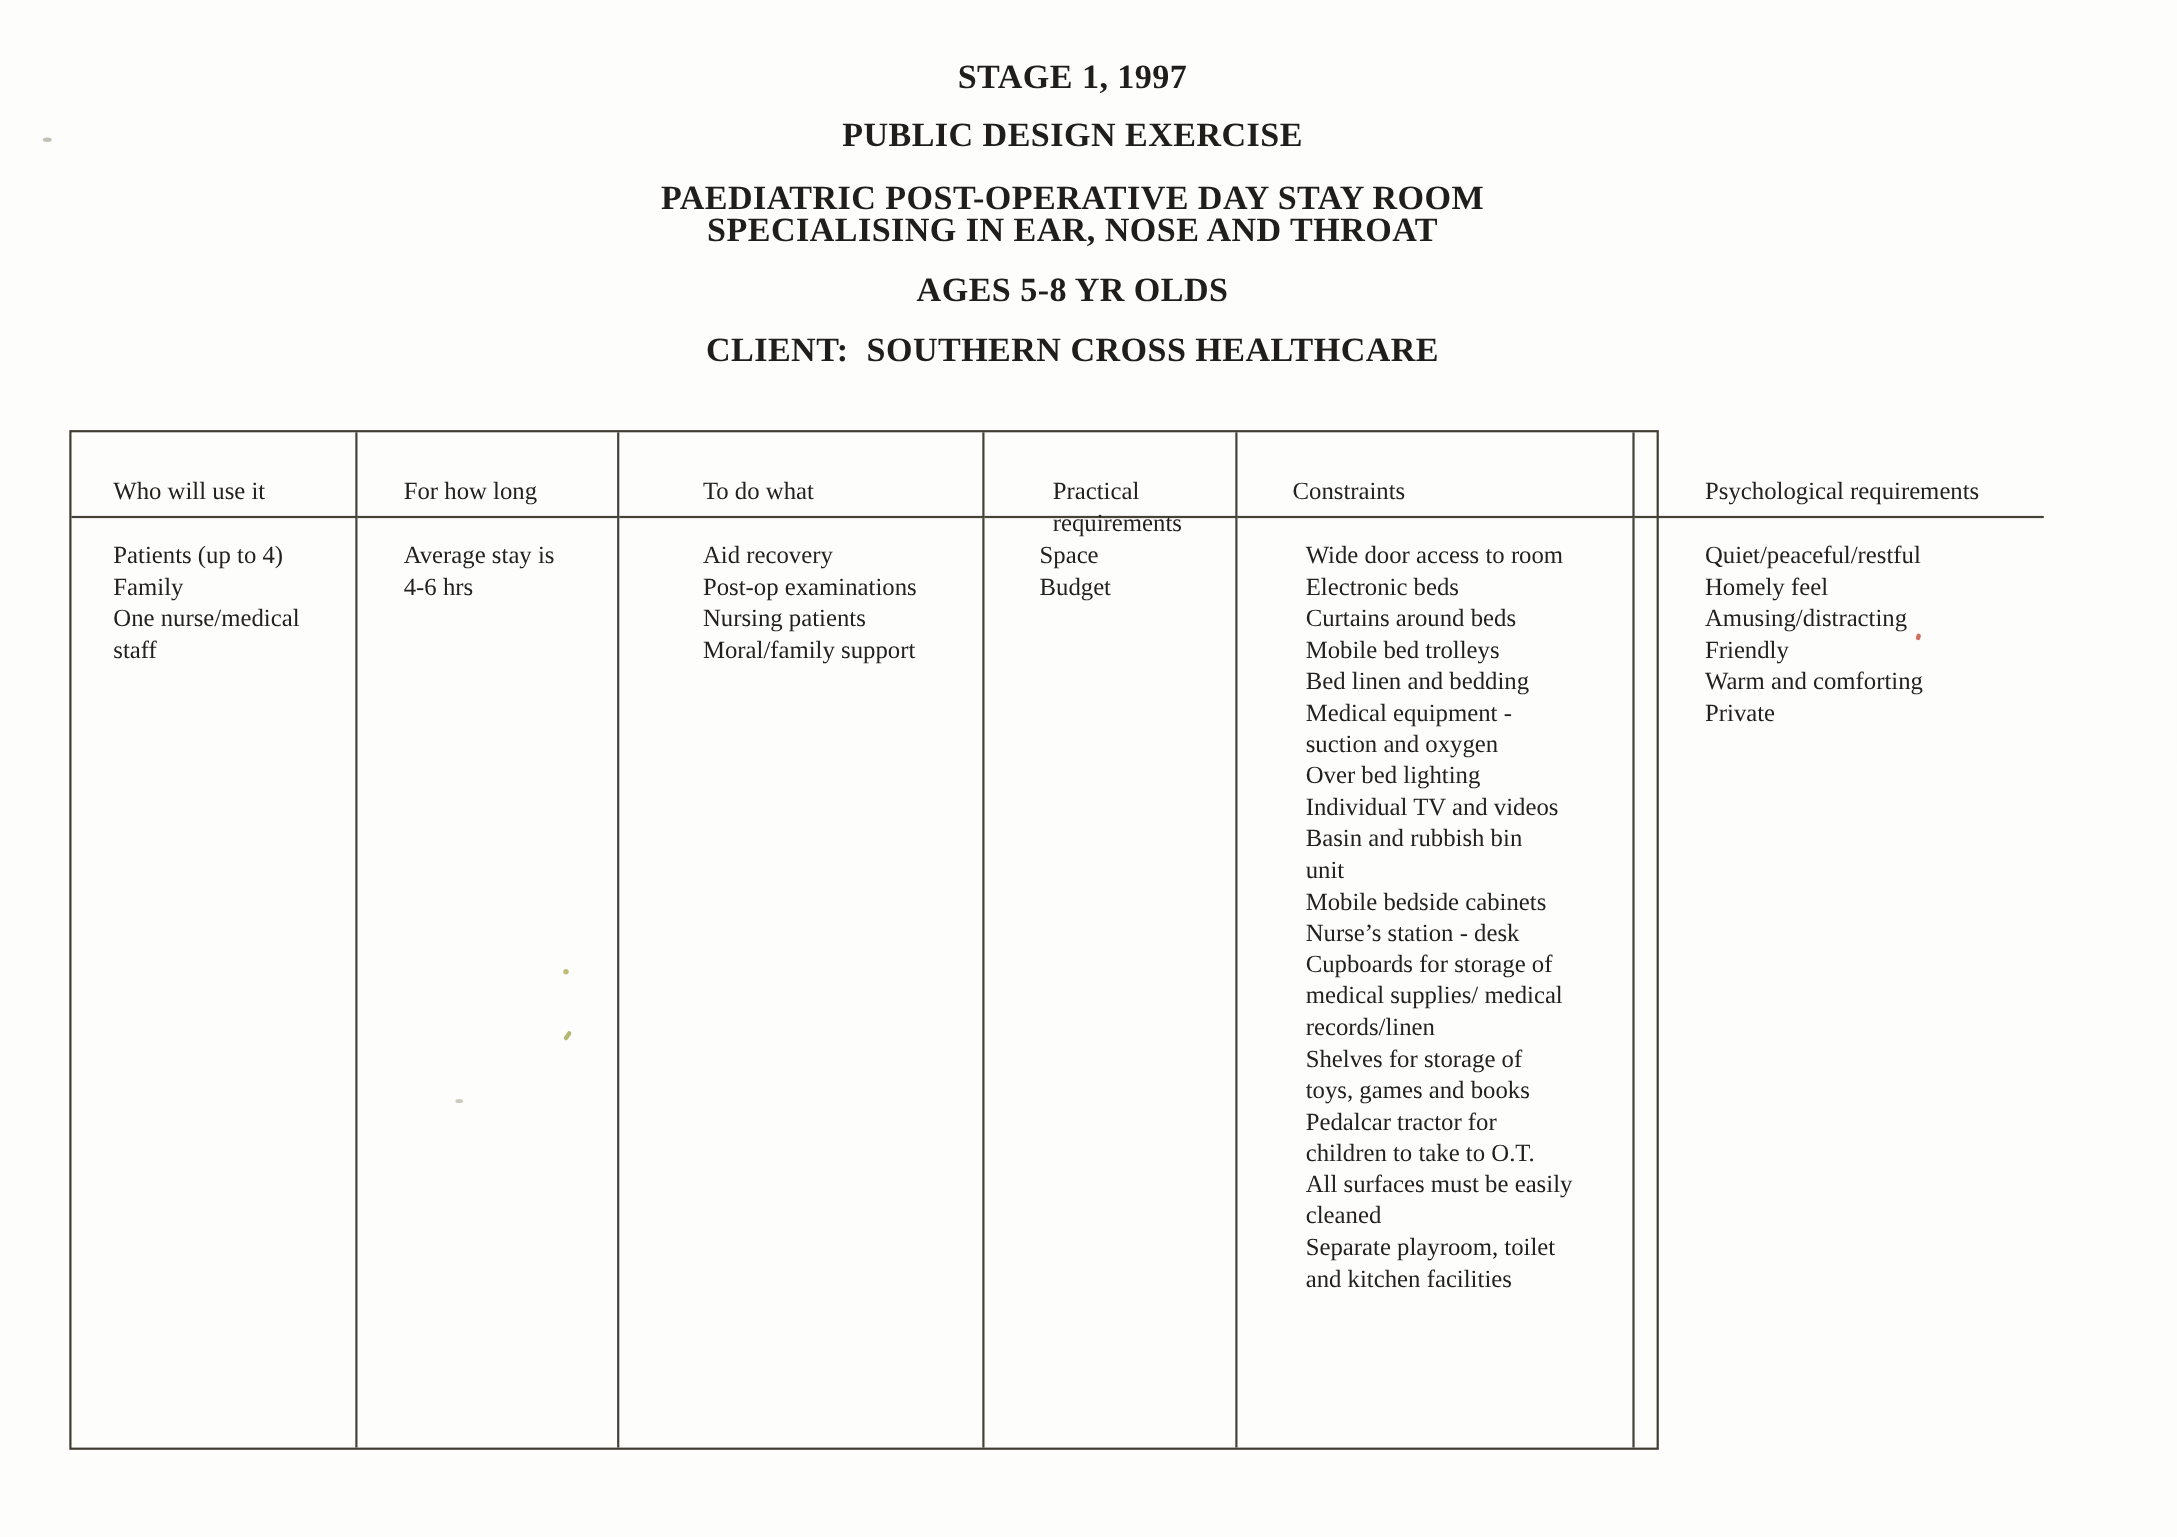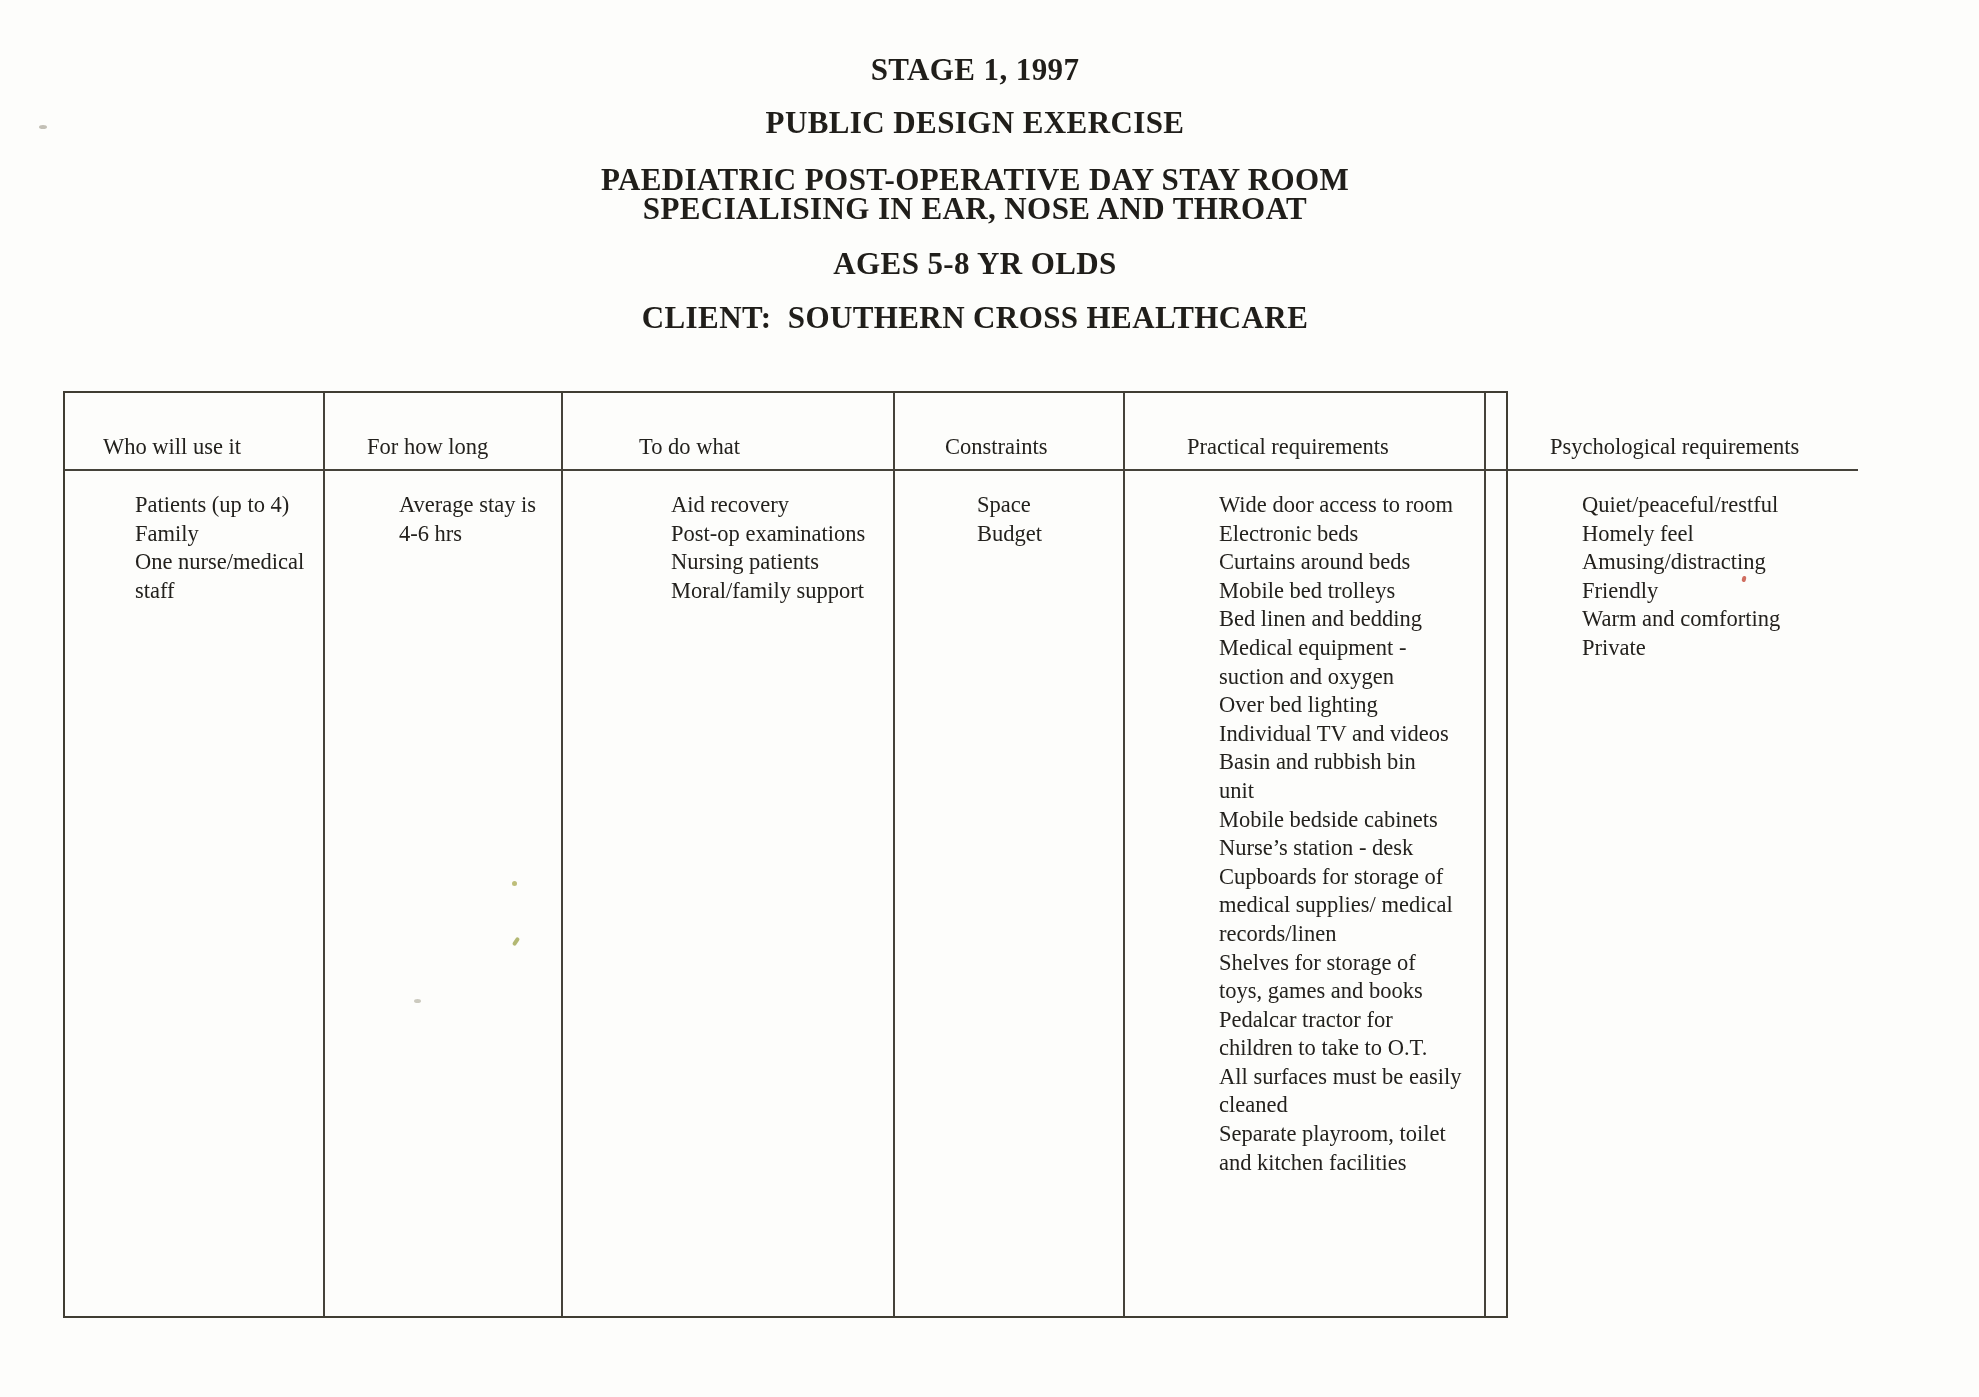--- a/index.html
+++ b/index.html
@@ -53,21 +53,21 @@
   }
   .cell.inner{border-right:2px solid #45423a;}
   .hcell{border-bottom:2px solid #45423a;padding-top:40px;}
   .bcell{padding-top:20px;}
   .p1{padding-left:38px;}
   .p2{padding-left:42px;}
   .p3{padding-left:76px;}
   .p4{padding-left:50px;}
   .p5{padding-left:62px;}
   .p6{padding-left:64px;}
-  .bcell .line{white-space:pre-wrap;margin-left:32px;}
+  .bcell .line{white-space:pre-wrap;}
   
   .speck{position:absolute;border-radius:50%;}
   .speck-gray1{left:39px;top:125px;width:8px;height:4px;background:#c3c0b6;}
   .speck-olive1{left:512px;top:881px;width:5px;height:5px;background:#a8a84e;opacity:.75;}
   .speck-olive2{left:514px;top:937px;width:4px;height:9px;background:#9aa046;opacity:.75;transform:rotate(35deg);border-radius:2px;}
   .speck-gray2{left:414px;top:999px;width:7px;height:4px;background:#cccabf;}
   .speck-red1{left:1742px;top:576px;width:4px;height:6px;background:#c44a3a;opacity:.8;transform:rotate(15deg);border-radius:2px;}
 </style>
 </head>
 <body>
@@ -81,22 +81,22 @@
 SPECIALISING IN EAR, NOSE AND THROAT</div>
     <div class="title-line t4">AGES 5-8 YR OLDS</div>
     <div class="title-line t5">CLIENT:  SOUTHERN CROSS HEALTHCARE</div>
   </div>
 
   <div class="req-table">
 
     <div class="cell hcell inner p1">Who will use it</div>
     <div class="cell hcell inner p2">For how long</div>
     <div class="cell hcell inner p3">To do what</div>
+    <div class="cell hcell inner p5">Practical requirements</div>
     <div class="cell hcell inner p4">Constraints</div>
-    <div class="cell hcell inner p5">Practical requirements</div>
     <div class="cell hcell p6">Psychological requirements</div>
 
     <div class="cell bcell inner p1"><div class="line">Patients (up to 4)</div><div class="line">Family</div><div class="line">One nurse/medical
 staff</div></div>
     <div class="cell bcell inner p2"><div class="line">Average stay is
 4-6 hrs</div></div>
     <div class="cell bcell inner p3"><div class="line">Aid recovery</div><div class="line">Post-op examinations</div><div class="line">Nursing patients</div><div class="line">Moral/family support</div></div>
     <div class="cell bcell inner p4"><div class="line">Space</div><div class="line">Budget</div></div>
     <div class="cell bcell inner p5"><div class="line">Wide door access to room</div><div class="line">Electronic beds</div><div class="line">Curtains around beds</div><div class="line">Mobile bed trolleys</div><div class="line">Bed linen and bedding</div><div class="line">Medical equipment -
 suction and oxygen</div><div class="line">Over bed lighting</div><div class="line">Individual TV and videos</div><div class="line">Basin and rubbish bin

